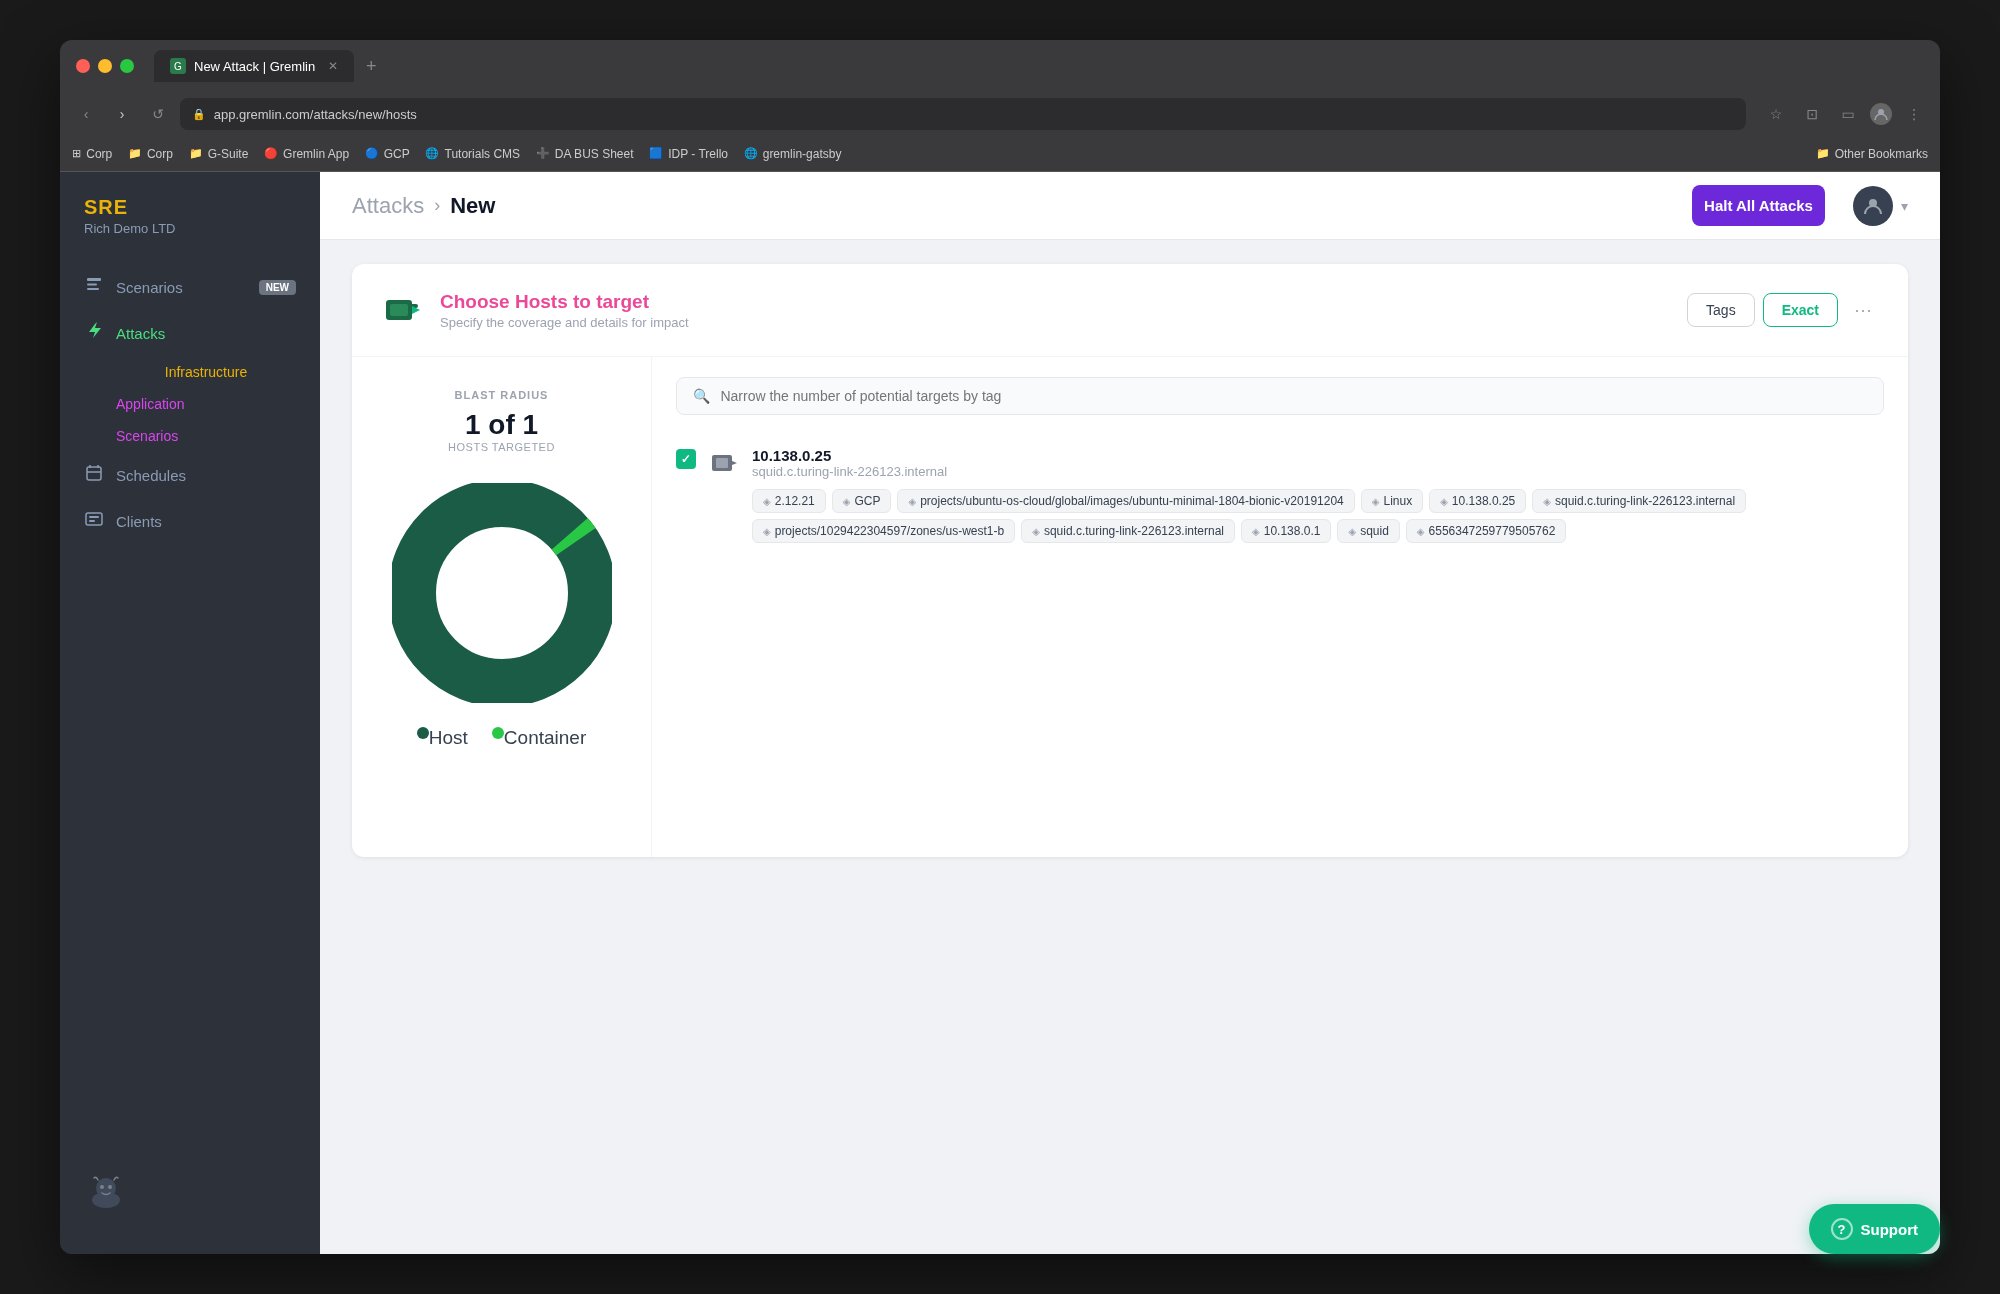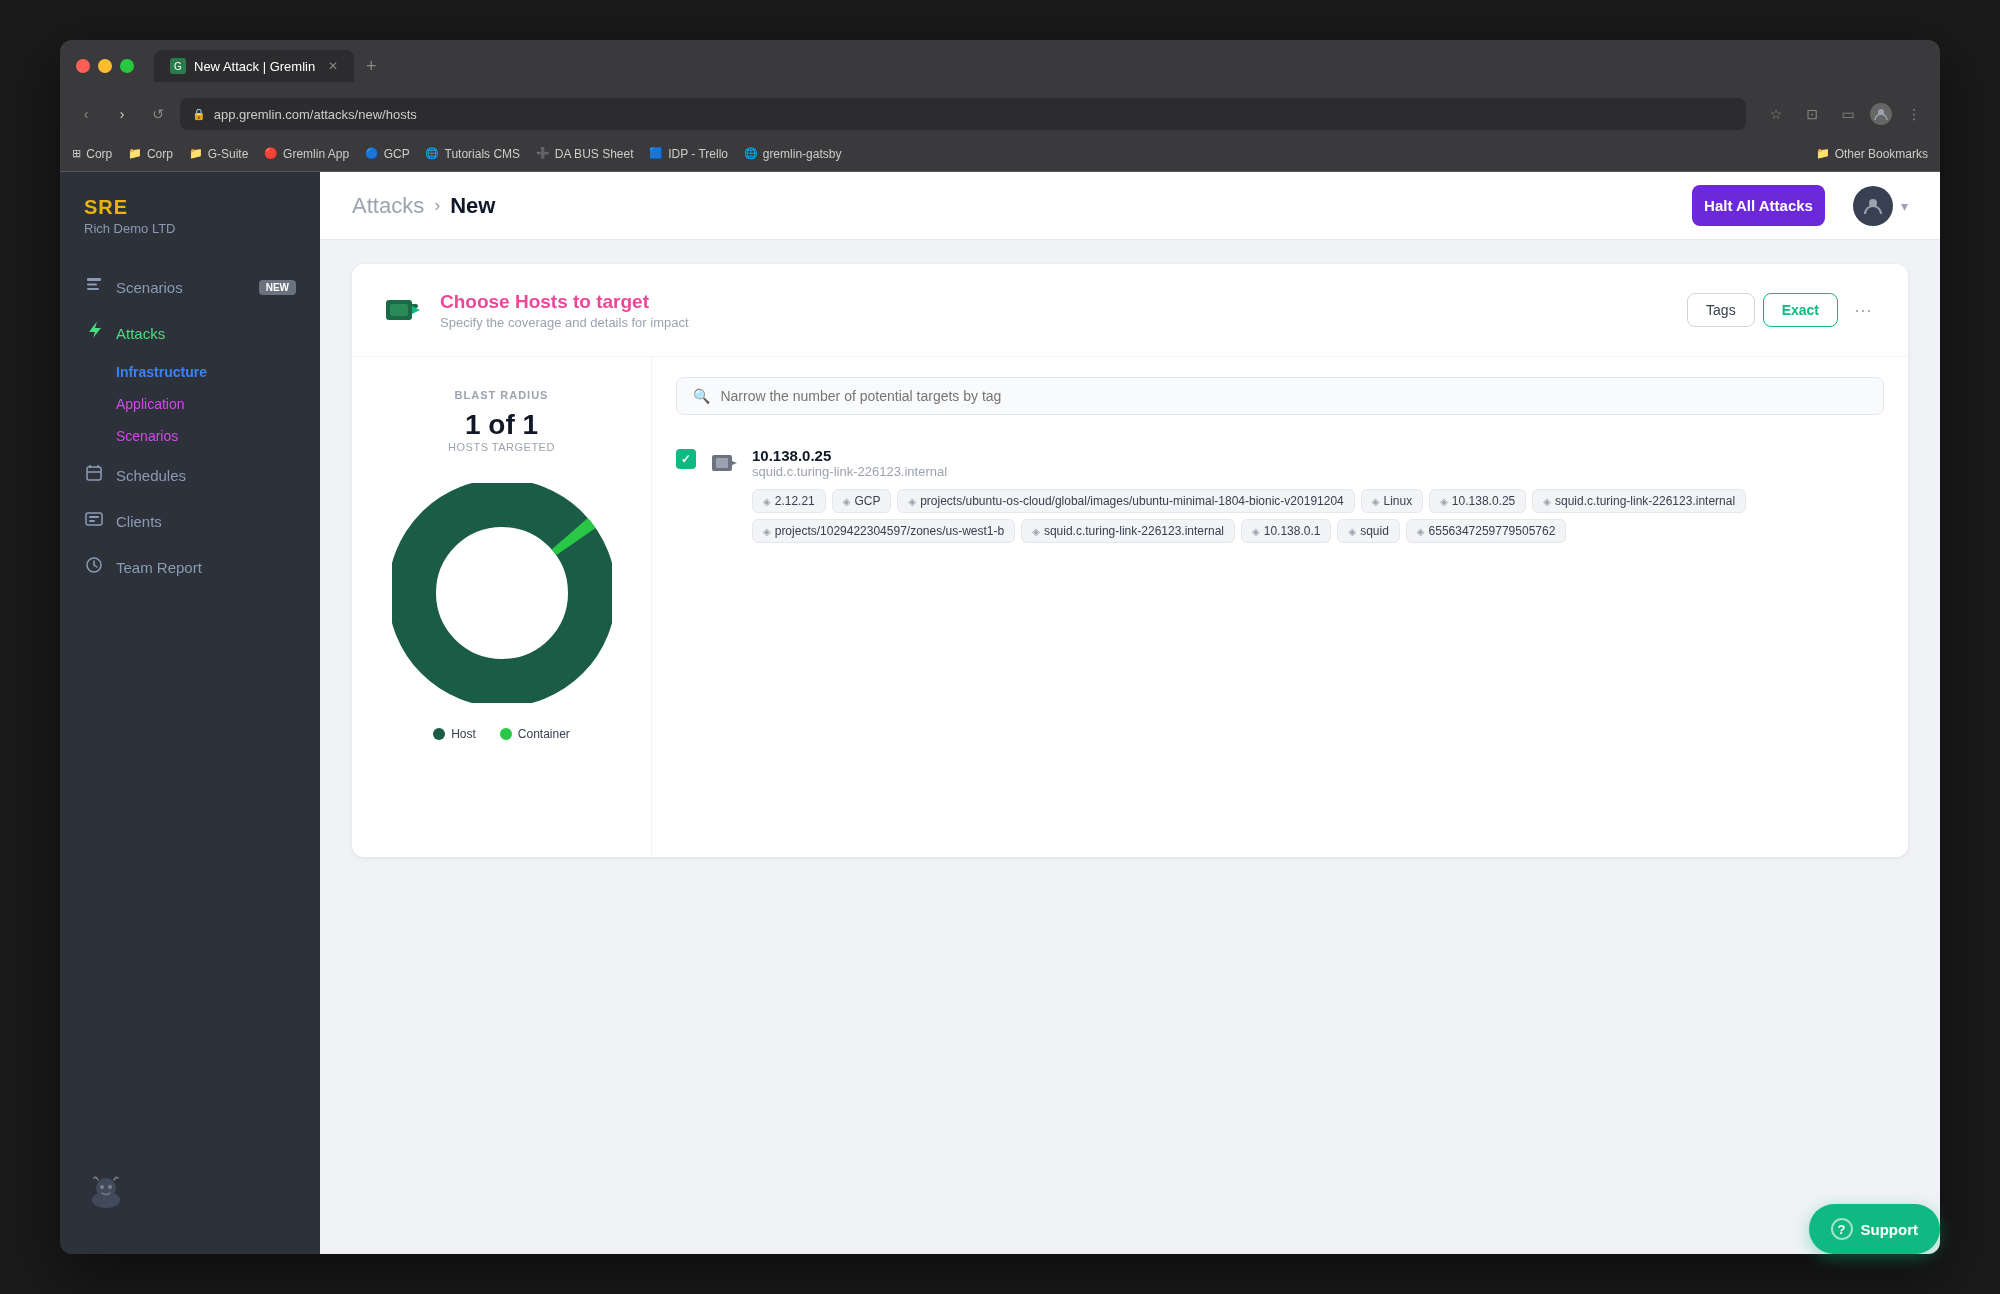--- a/index.html
+++ b/index.html
@@ -261,22 +261,23 @@
     }
 
     .nav-sub-item {
       padding: 8px 24px 8px 0;
       color: #d946ef;
       font-size: 14px;
       cursor: pointer;
     }
 
     .nav-sub-item.active {
-      color: #3b82f6;
-      font-weight: 700;
+      color: #eab308;
+      font-weight: 400;
+      text-align: center;
     }
 
     .sidebar-footer {
       padding: 16px 24px;
       display: flex;
       align-items: center;
     }
 
     .gremlin-logo {
       width: 44px;
@@ -494,23 +495,21 @@
       height: 100%;
     }
 
     .chart-legend {
       display: flex;
       gap: 24px;
     }
 
     .legend-item {
       display: flex;
-      align-items: center;
-      gap: 6px;
-      font-size: 12px;
+      font-size: 19px;
       color: #374151;
     }
 
     .legend-dot {
       width: 12px;
       height: 12px;
       border-radius: 50%;
     }
 
     
@@ -780,29 +779,20 @@
           <span class="nav-icon">
             <svg width="18" height="18" viewBox="0 0 18 18" fill="none">
               <rect x="1" y="3" width="16" height="12" rx="2" stroke="#8a9bb5" stroke-width="1.5" fill="none"></rect>
               <rect x="4" y="6" width="10" height="2" rx="1" fill="#8a9bb5"></rect>
               <rect x="4" y="10" width="6" height="2" rx="1" fill="#8a9bb5"></rect>
             </svg>
           </span>
           <span>Clients</span>
         </div>
 
-        <div class="nav-item">
-          <span class="nav-icon">
-            <svg width="18" height="18" viewBox="0 0 18 18" fill="none">
-              <circle cx="9" cy="9" r="7" stroke="#8a9bb5" stroke-width="1.5" fill="none"></circle>
-              <path d="M9 5v4l3 2" stroke="#8a9bb5" stroke-width="1.5" stroke-linecap="round"></path>
-            </svg>
-          </span>
-          <span>Team Report</span>
-        </div>
       </div>
 
       <div class="sidebar-footer">
         <svg class="gremlin-logo" viewBox="0 0 44 44" fill="none">
           <ellipse cx="22" cy="30" rx="14" ry="8" fill="#4a5568"></ellipse>
           <circle cx="22" cy="18" r="10" fill="#4a5568"></circle>
           <circle cx="18" cy="17" r="2" fill="#9ca3af"></circle>
           <circle cx="26" cy="17" r="2" fill="#9ca3af"></circle>
           <path d="M14 10 Q12 6 10 8" stroke="#9ca3af" stroke-width="1.5" stroke-linecap="round"></path>
           <path d="M30 10 Q32 6 34 8" stroke="#9ca3af" stroke-width="1.5" stroke-linecap="round"></path>

